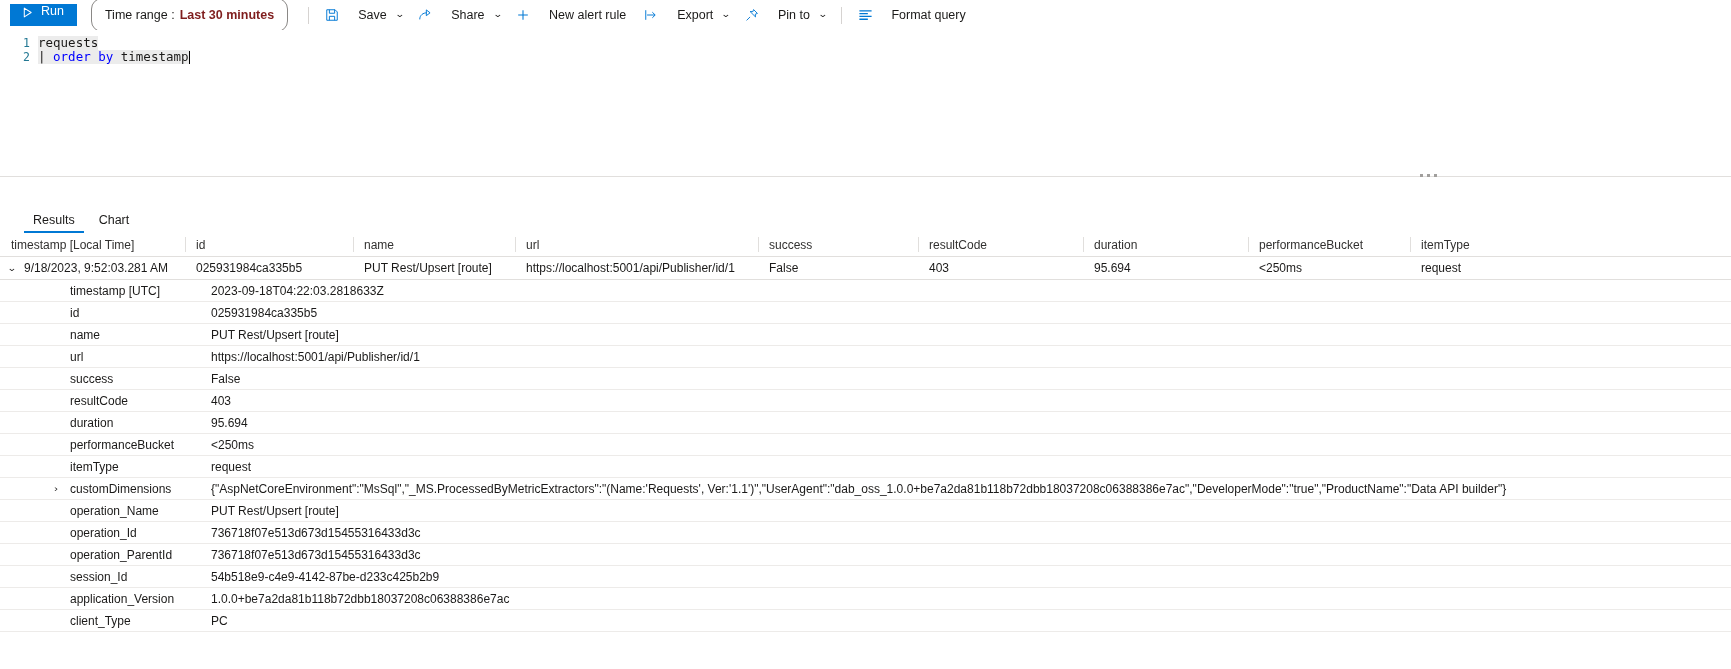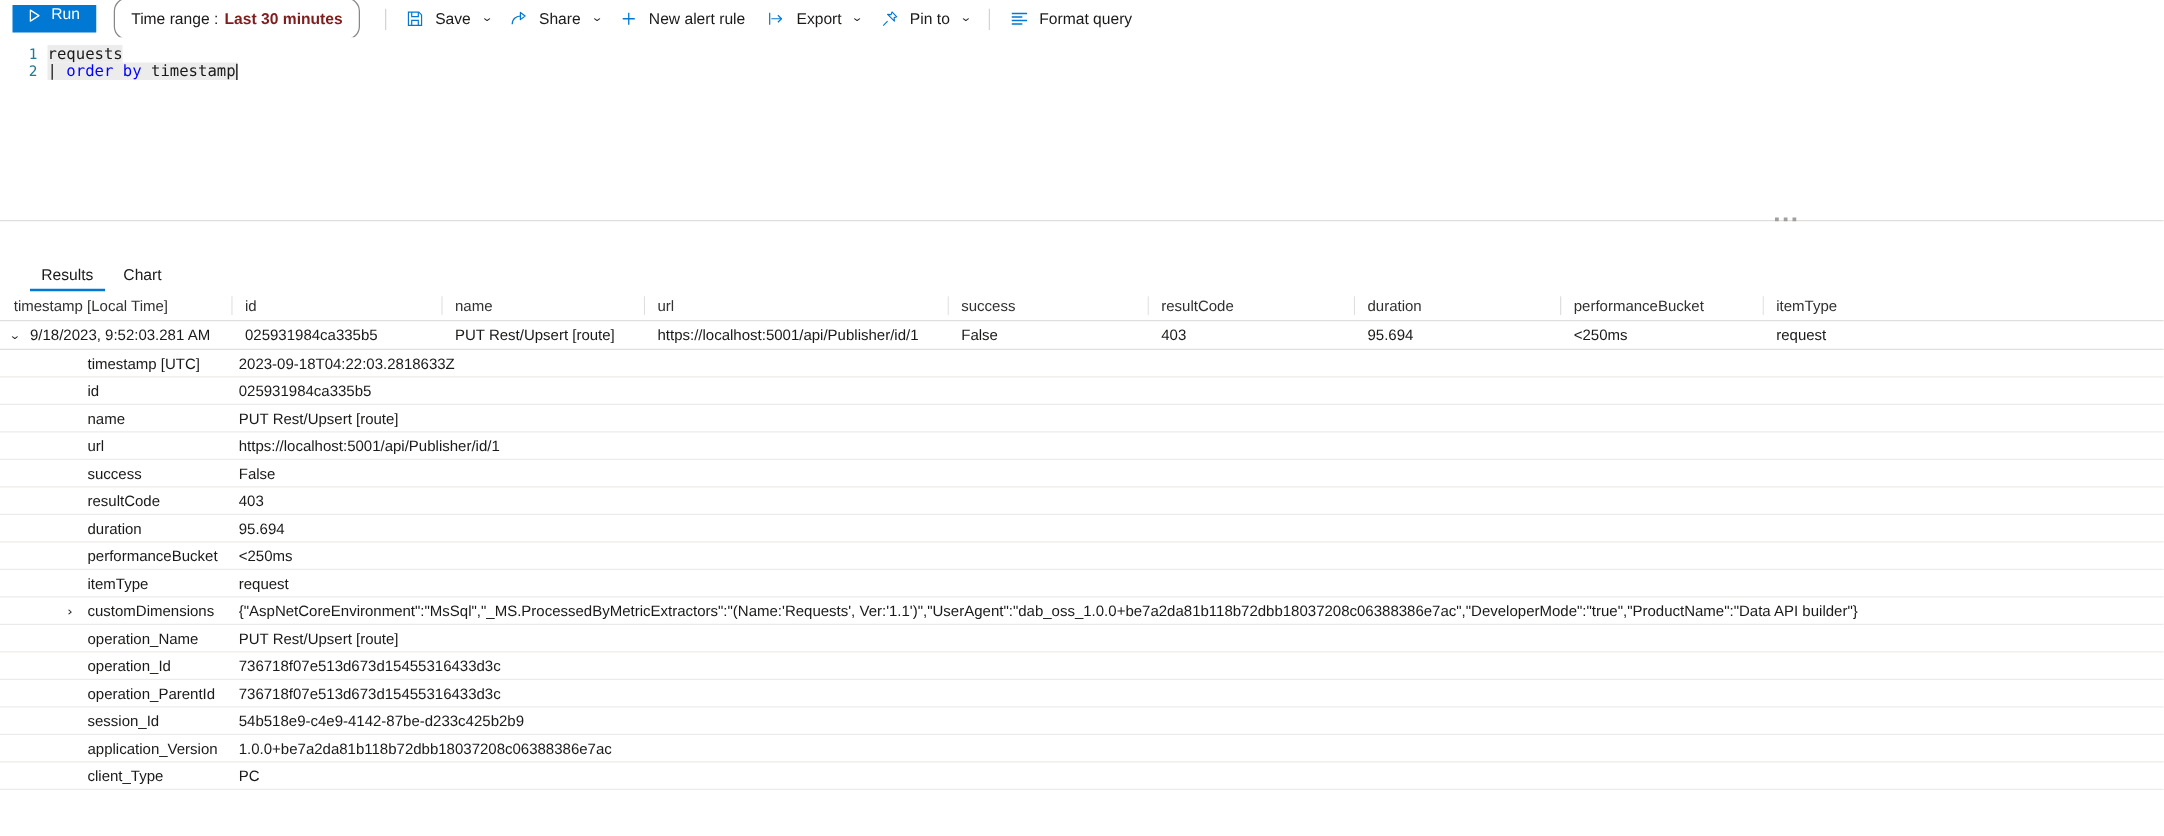--- a/index.html
+++ b/index.html
@@ -23,21 +23,21 @@
     white-space: nowrap;
   }
   .tb-item {
     display: flex;
     align-items: center;
     height: 24px;
     padding: 0 7px;
     cursor: pointer;
     color: #1b1a19;
   }
-  .tb-label { padding: 0 3px; }
+  .tb-label { padding: 0 3px; margin-left: 10px; }
   .tb-ico {
     display: inline-flex;
     align-items: center;
     justify-content: center;
     width: 16px; height: 16px;
     margin-right: 5px;
     color: #0078d4;
     flex: none;
   }
   .chev {
@@ -245,20 +245,21 @@
     flex: none;
     white-space: nowrap;
     overflow: hidden;
   }
   .detail-val {
     flex: 1;
     white-space: nowrap;
     overflow: hidden;
     text-overflow: clip;
     padding-right: 4px;
+    margin-left: 20px;
   }
 </style>
 </head>
 <body>
 
 <div id="toolbar">
 
   <button id="run-button">
     <span class="tb-ico">
       <svg width="11" height="11" viewBox="0 0 12 12">

